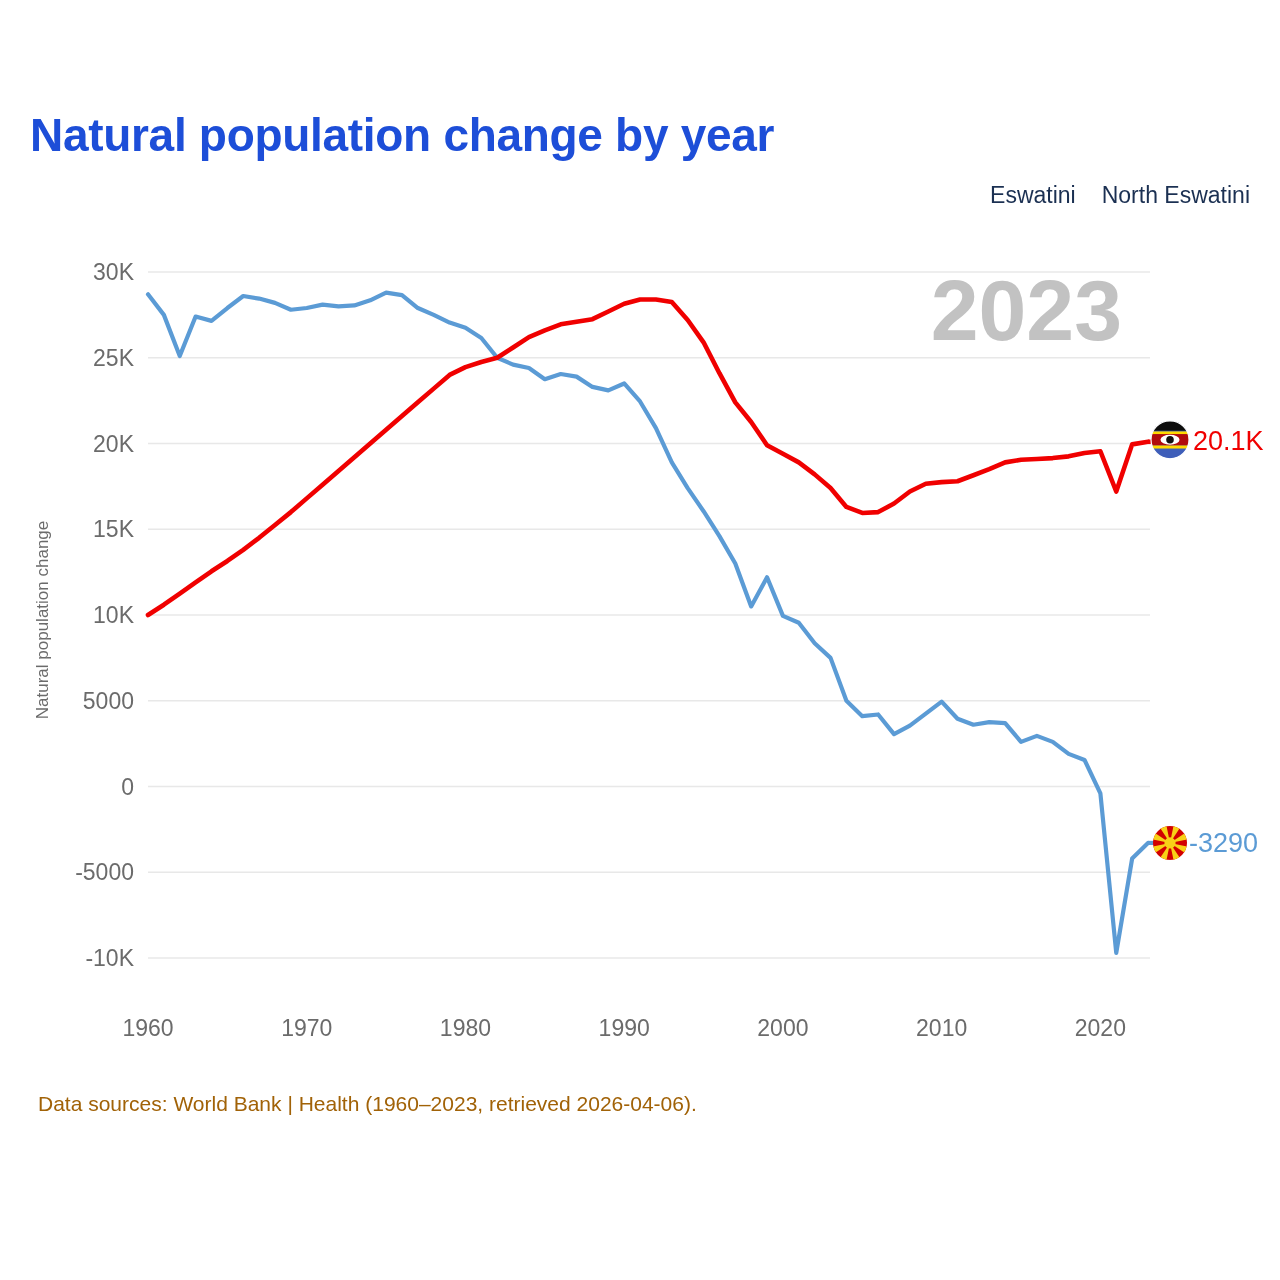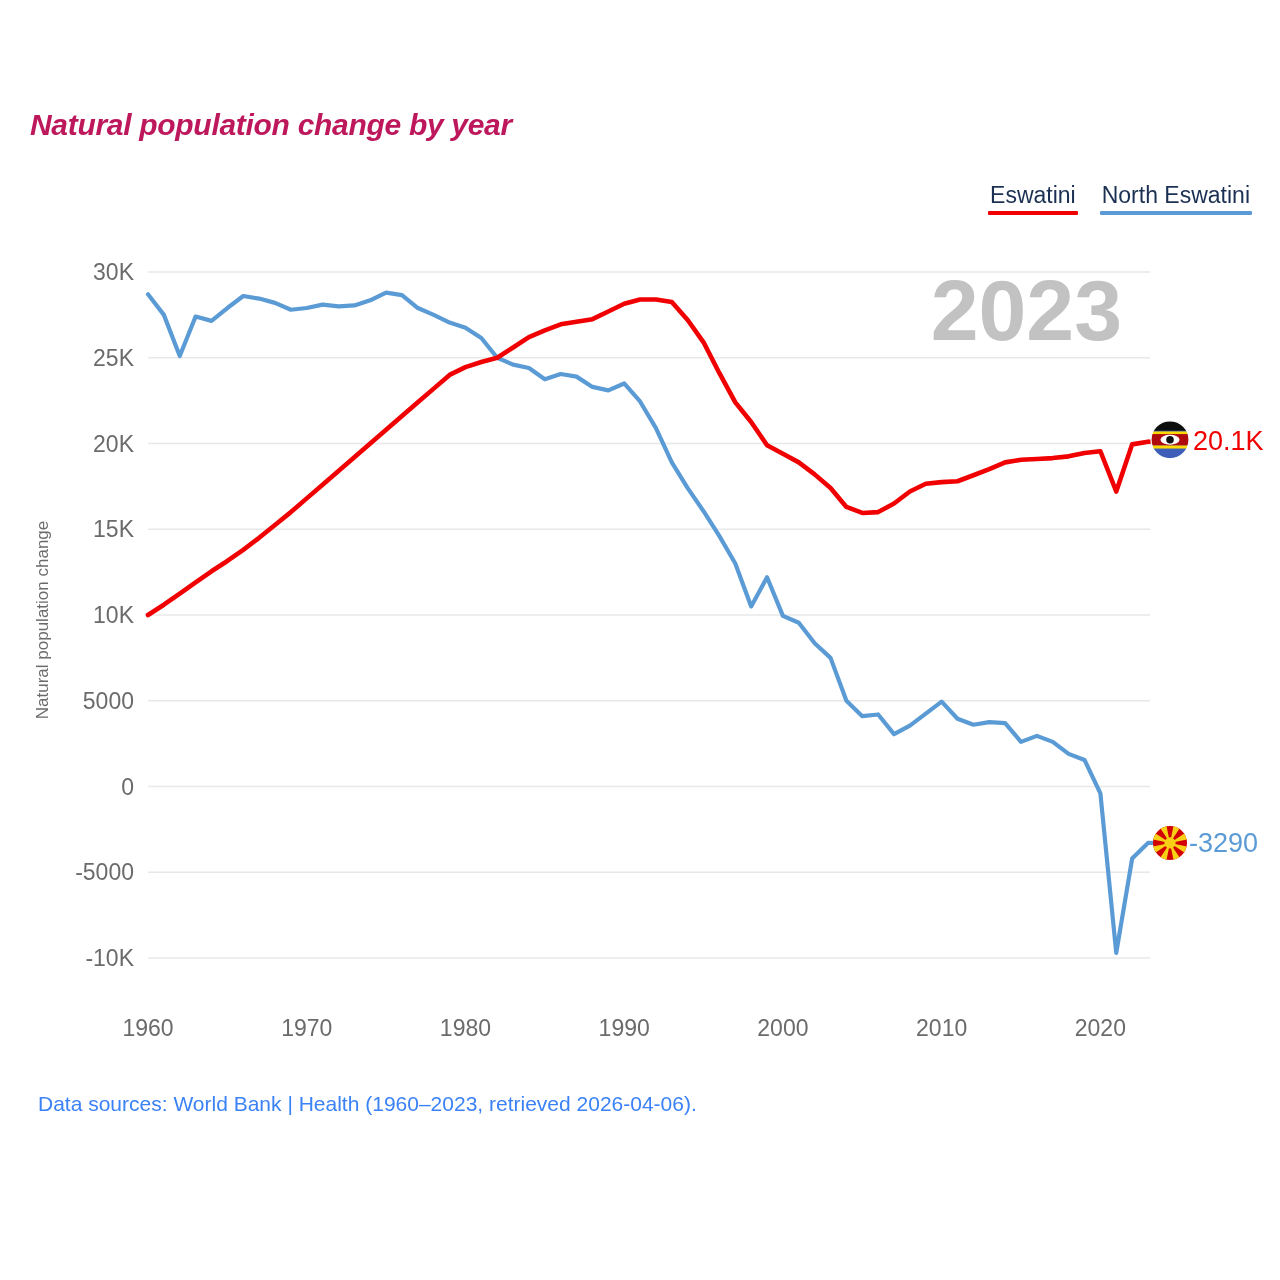--- a/index.html
+++ b/index.html
@@ -18,39 +18,37 @@
   #page {
     position: relative;
     width: 1280px;
     height: 1280px;
   }
   
   .chart-title {
     position: absolute;
     left: 30px;
     top: 108px;
-    font-size: 30px;
+    font-size: 46px;
     font-weight: bold;
     letter-spacing: -0.3px;
-    color: #be185d;
+    color: #1d4ed8;
     white-space: nowrap;
-    font-style: italic;
   }
   
   .legend {
     position: absolute;
     right: 28px;
     top: 183px;
     display: flex;
     gap: 22px;
     align-items: flex-start;
   }
   .legend-item {
     display: flex;
-    flex-direction: column;
     align-items: stretch;
   }
   .legend-label {
     font-size: 23px;
     color: #1b3052;
     line-height: 1.05;
     white-space: nowrap;
     padding: 0 2px;
   }
   .legend-rule {
@@ -99,21 +97,21 @@
     font-size: 27px;
   }
   .endlabel.red { fill: #f00000; }
   .endlabel.blue { fill: #5b9bd5; }
   
   .footer {
     position: absolute;
     left: 38px;
     top: 1085px;
     font-size: 21px;
-    color: #3b82f6;
+    color: #a16207;
     line-height: 1.78;
   }
   .footer div { white-space: nowrap; }
 </style>
 </head>
 <body>
 
 <div id="page">
 
   <div class="chart-title">Natural population change by year</div>

